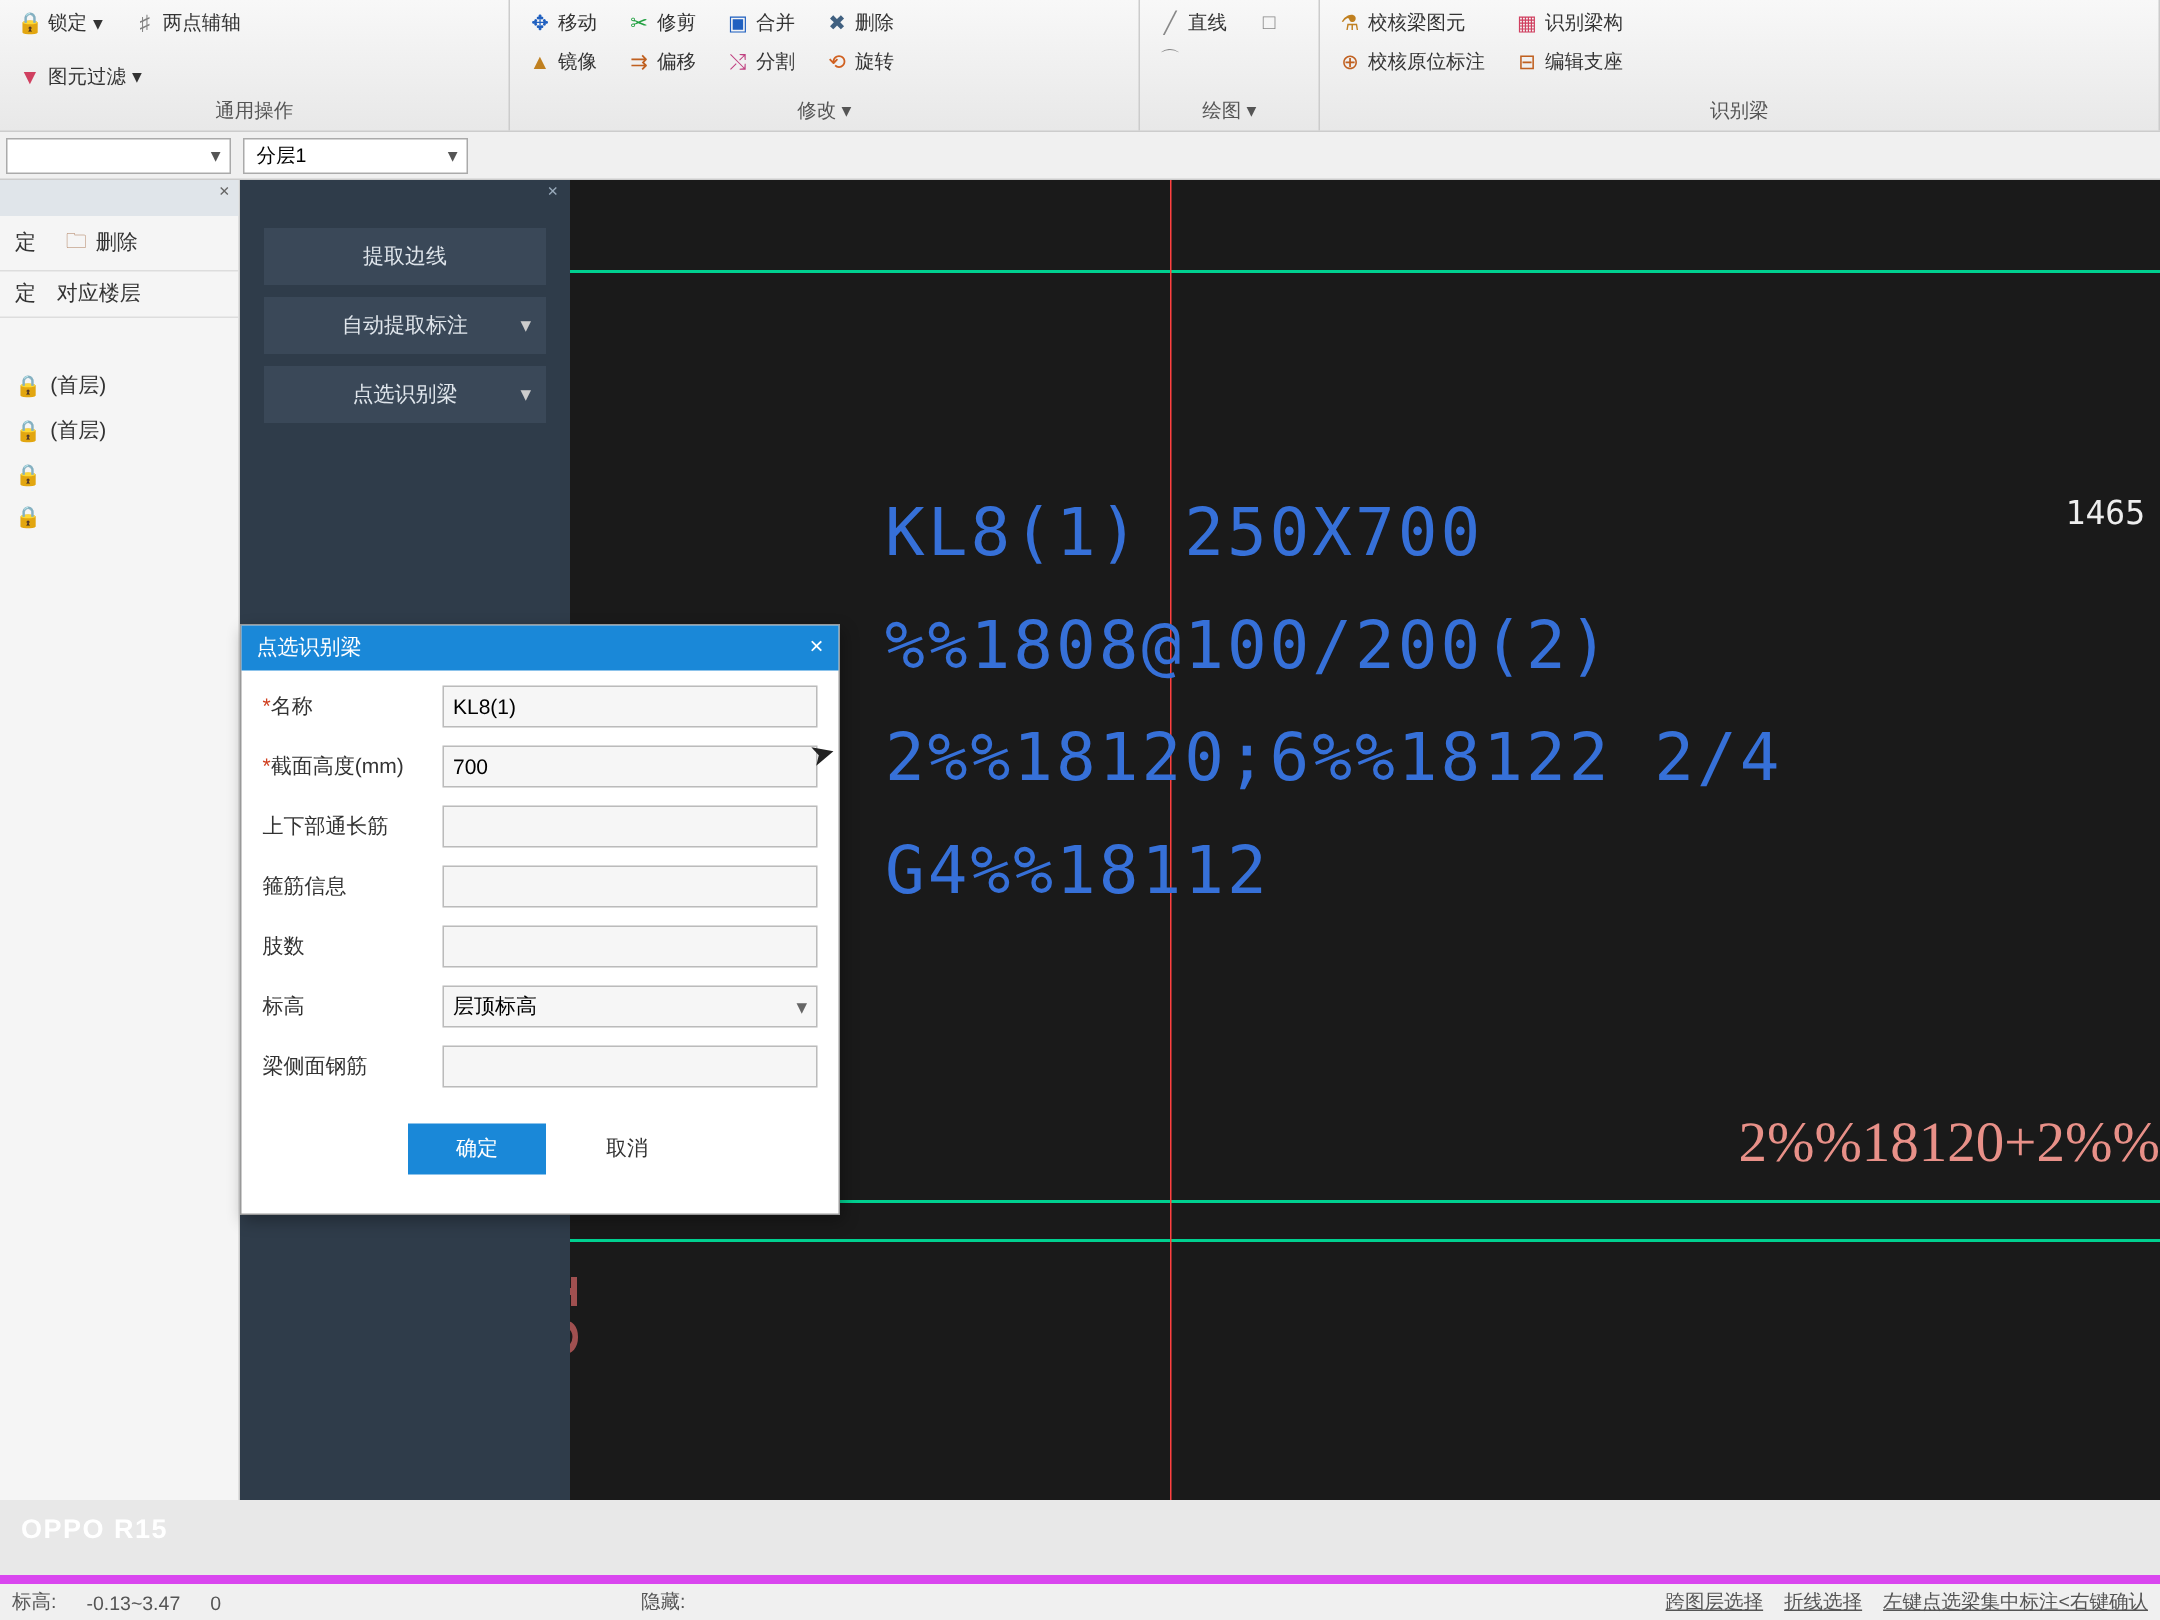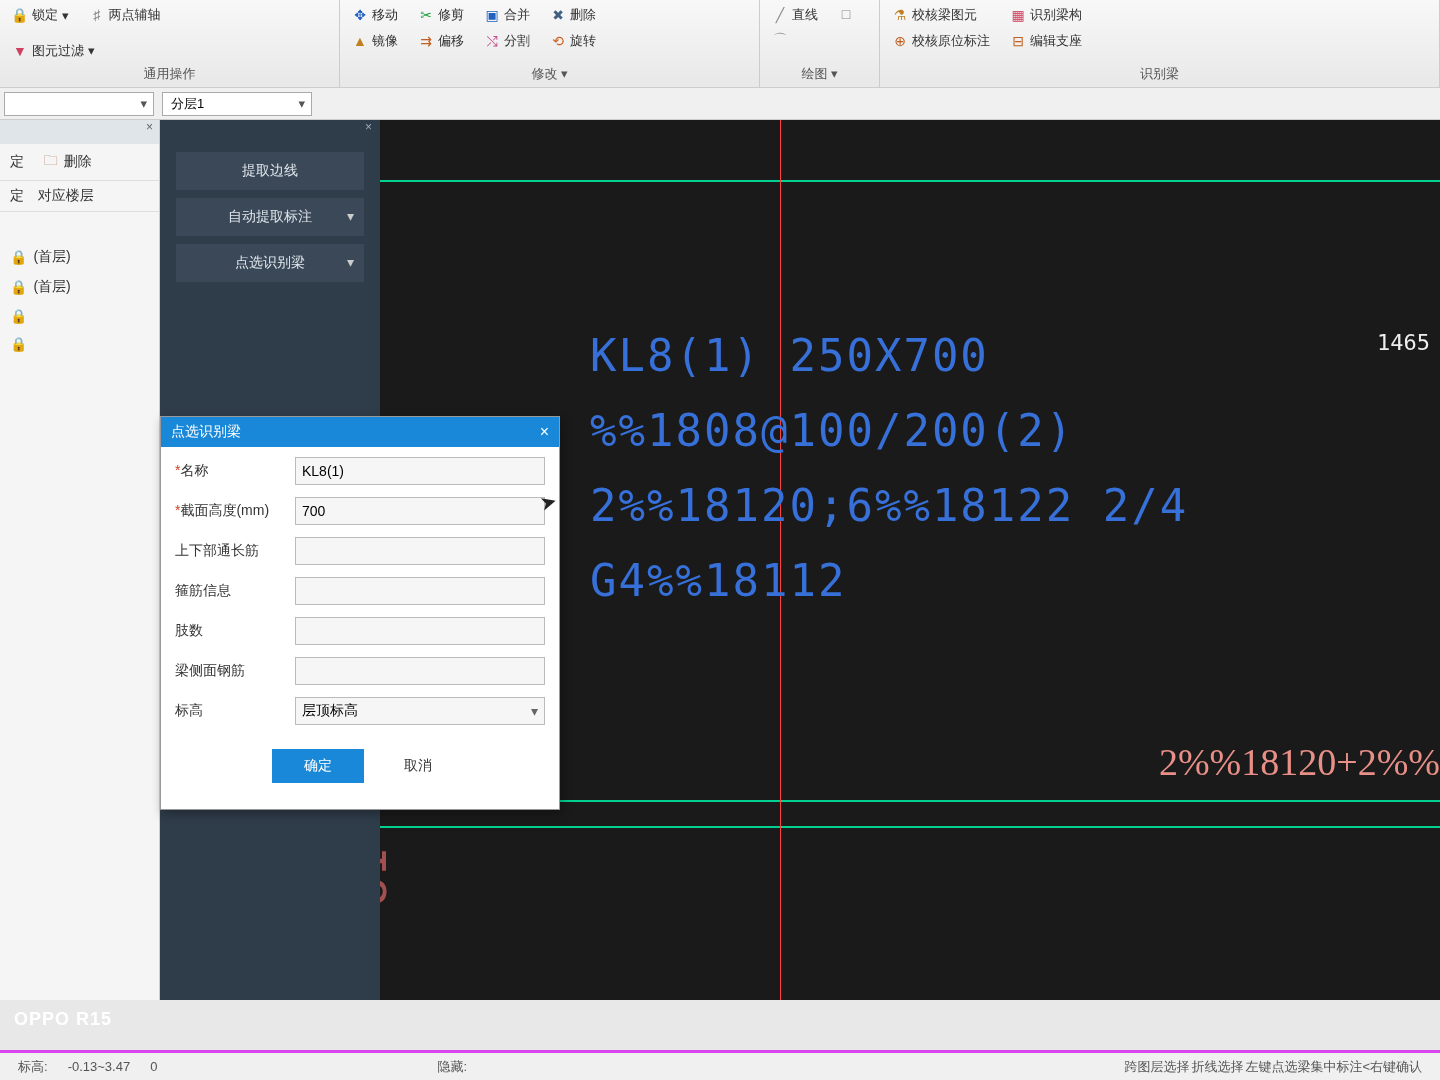--- a/index.html
+++ b/index.html
@@ -42,22 +42,22 @@
 .dlg-row { display: flex; align-items: center; margin-bottom: 12px; }
 .dlg-label { width: 120px; font-size: 14px; color: #333; }
 .dlg-label .req { color: #d04020; }
 .dlg-input { flex: 1; height: 28px; border: 1px solid #bbb; padding: 0 6px; font-size: 14px; background: #f6f6f6; }
 .dlg-select { flex: 1; height: 28px; border: 1px solid #bbb; padding: 0 6px; font-size: 14px; background: #f6f6f6; position: relative; display: flex; align-items: center; }
 .dlg-select::after { content: "▾"; position: absolute; right: 6px; color: #666; }
 .dlg-buttons { display: flex; justify-content: center; gap: 24px; padding: 12px 0 16px; }
 .btn-primary { background: #1a88d8; color: #fff; border: none; padding: 8px 32px; font-size: 14px; cursor: pointer; }
 .btn-cancel { background: none; border: none; color: #333; font-size: 14px; cursor: pointer; padding: 8px 16px; }
 
-.status-bar { position: absolute; left: 0; right: 0; bottom: 0; height: 30px; background: #f0f0f0; border-top: 3px solid #d946ef; display: flex; align-items: center; font-size: 13px; color: #555; padding: 0 18px; gap: 20px; }
-.status-right { margin-left: auto; display: flex; gap: 2px; }
+.status-bar { position: absolute; left: 0; right: 0; bottom: 0; height: 30px; background: #f0f0f0; border-top: 6px solid #d946ef; display: flex; align-items: center; font-size: 13px; color: #555; padding: 0 8px; gap: 20px; }
+.status-right { margin-left: auto; display: flex; gap: 14px; text-decoration: underline; }
 .status-item { white-space: nowrap; }
 
 .cursor-arrow { position: absolute; left: 540px; top: 370px; font-size: 20px; color: #222; z-index: 20; transform: rotate(-15deg); }
 
 .axis-tick { position: absolute; left: -40px; bottom: 95px; color: #a05050; font-size: 48px; font-family: monospace; transform: rotate(-90deg); }
 .axis-marker { position: absolute; left: 58px; bottom: 200px; }
 .watermark { position: absolute; left: 14px; bottom: 50px; color: #fff; font-size: 18px; font-weight: bold; letter-spacing: 1px; z-index: 30; }
 </style>
 </head>
 <body>
@@ -248,28 +248,28 @@
       </div>
       <div class="dlg-row">
         <div class="dlg-label">箍筋信息</div>
         <input class="dlg-input" value="" style="">
       </div>
       <div class="dlg-row">
         <div class="dlg-label">肢数</div>
         <input class="dlg-input" value="" style="">
       </div>
       <div class="dlg-row">
-        <div class="dlg-label">梁侧面钢筋</div>
-        <input class="dlg-input" value="" style="">
-      </div>
-      <div class="dlg-row">
         <div class="dlg-label">标高</div>
         <div class="dlg-select">
             <span>层顶标高</span>
           </div>
+      </div>
+      <div class="dlg-row">
+        <div class="dlg-label">梁侧面钢筋</div>
+        <input class="dlg-input" value="" style="">
       </div>
       <div class="dlg-buttons">
         <button class="btn-primary">确定</button>
         <button class="btn-cancel">取消</button>
       </div>
     </div>
   </div>
 
   <div class="cursor-arrow">➤</div>
 </div>

